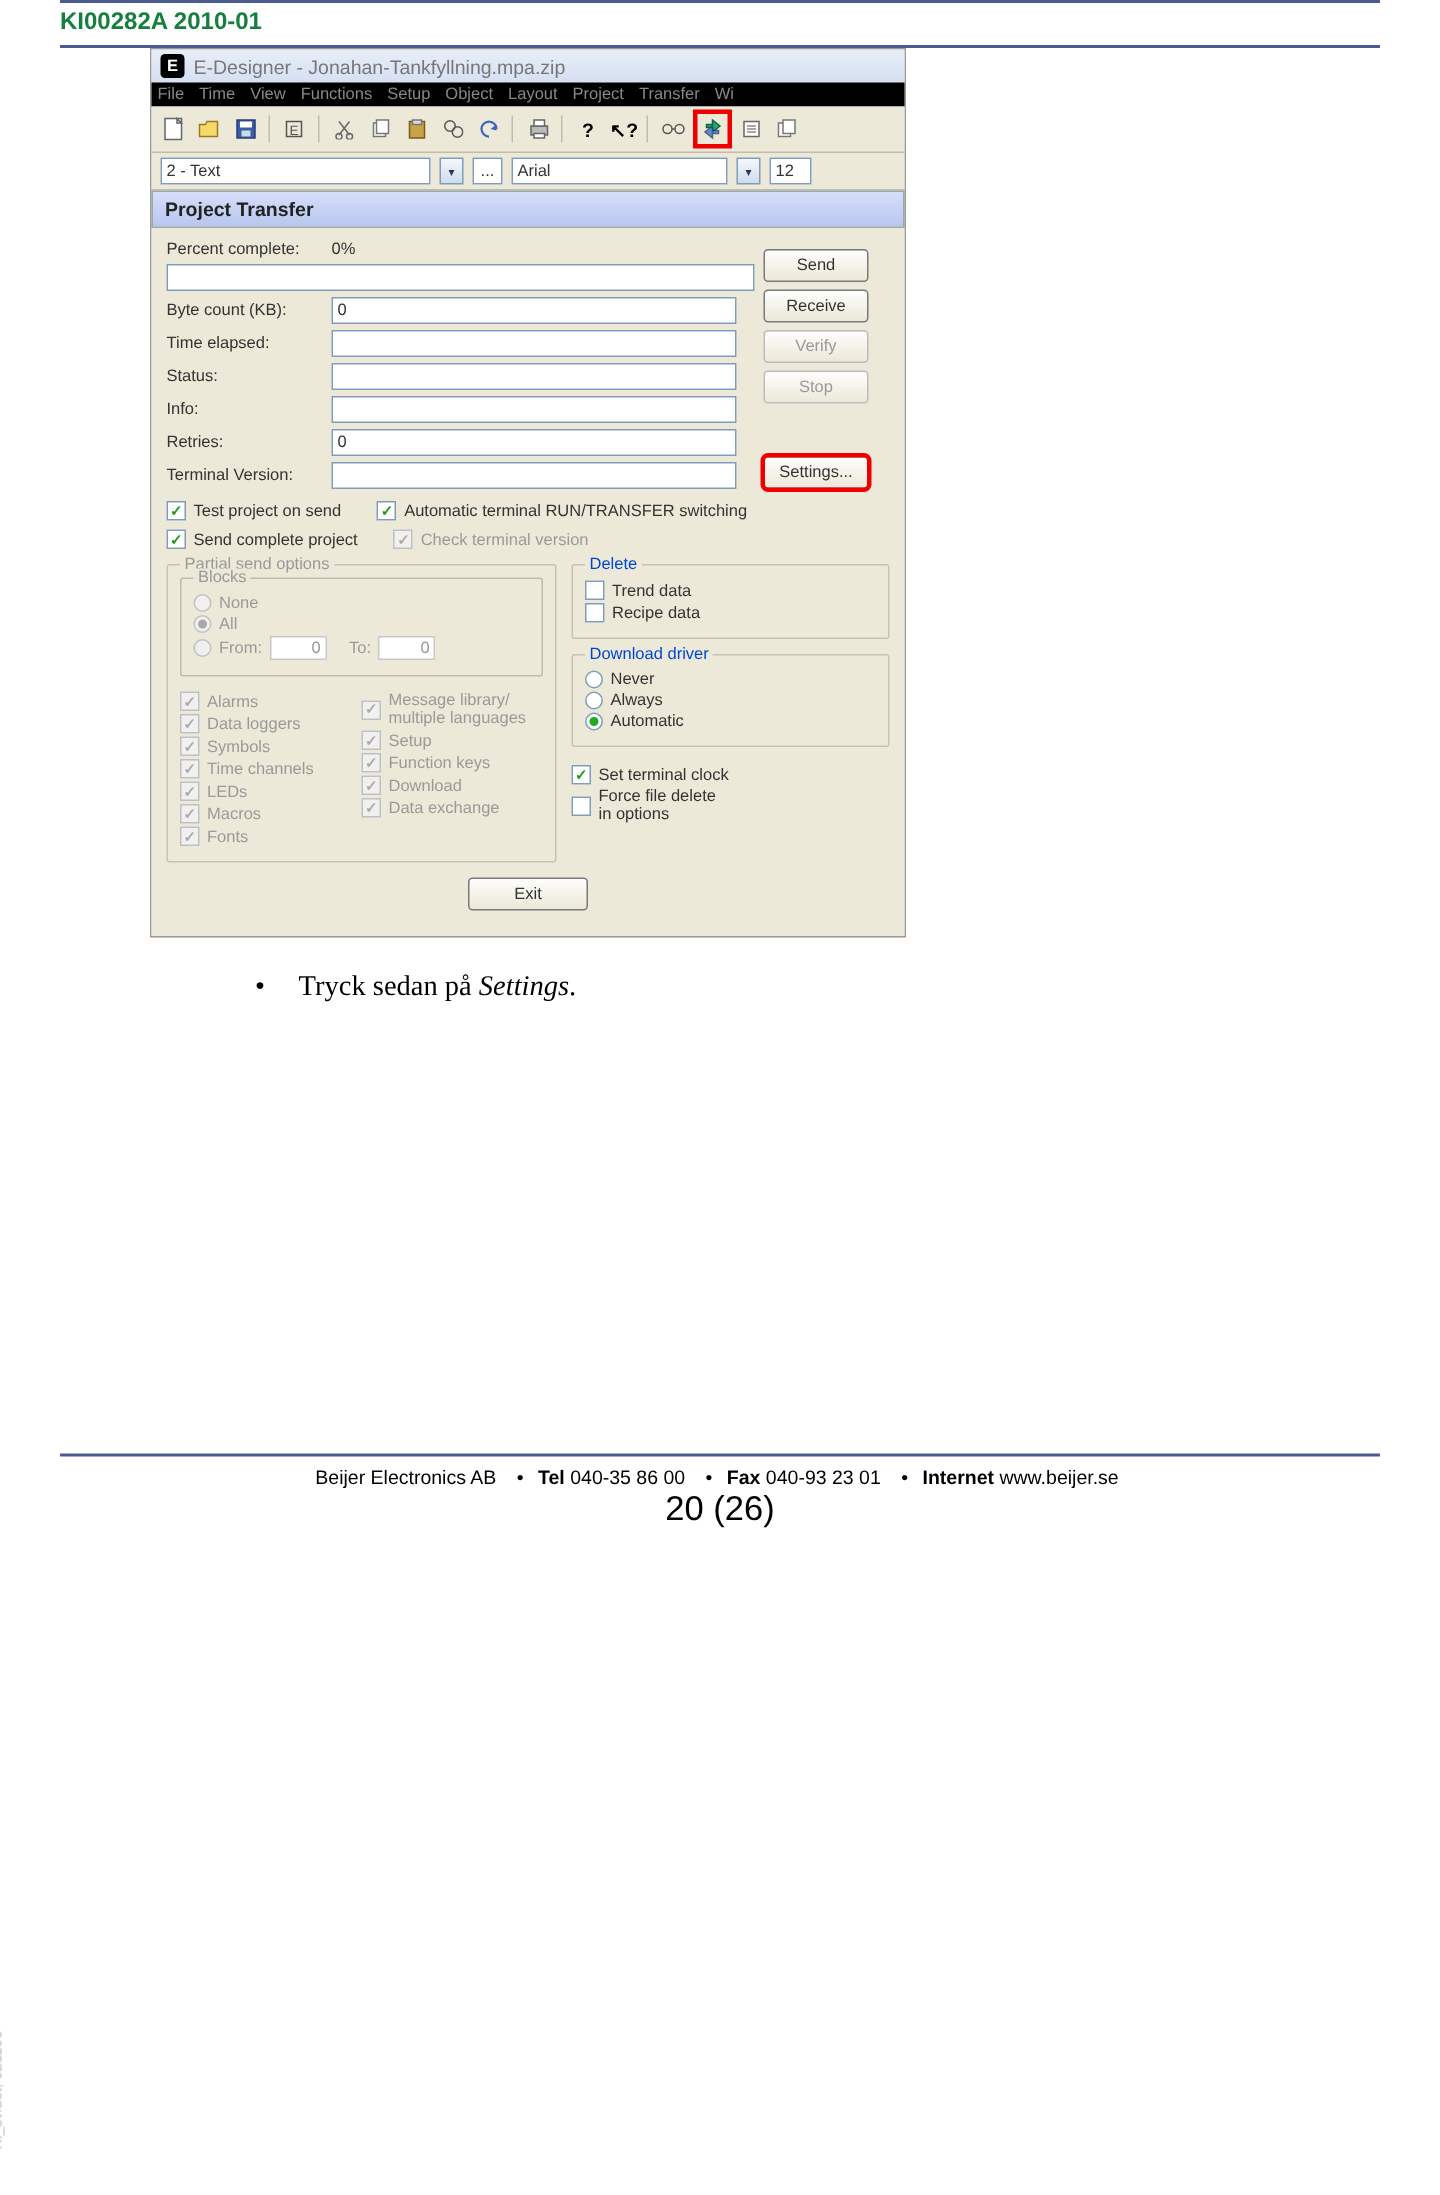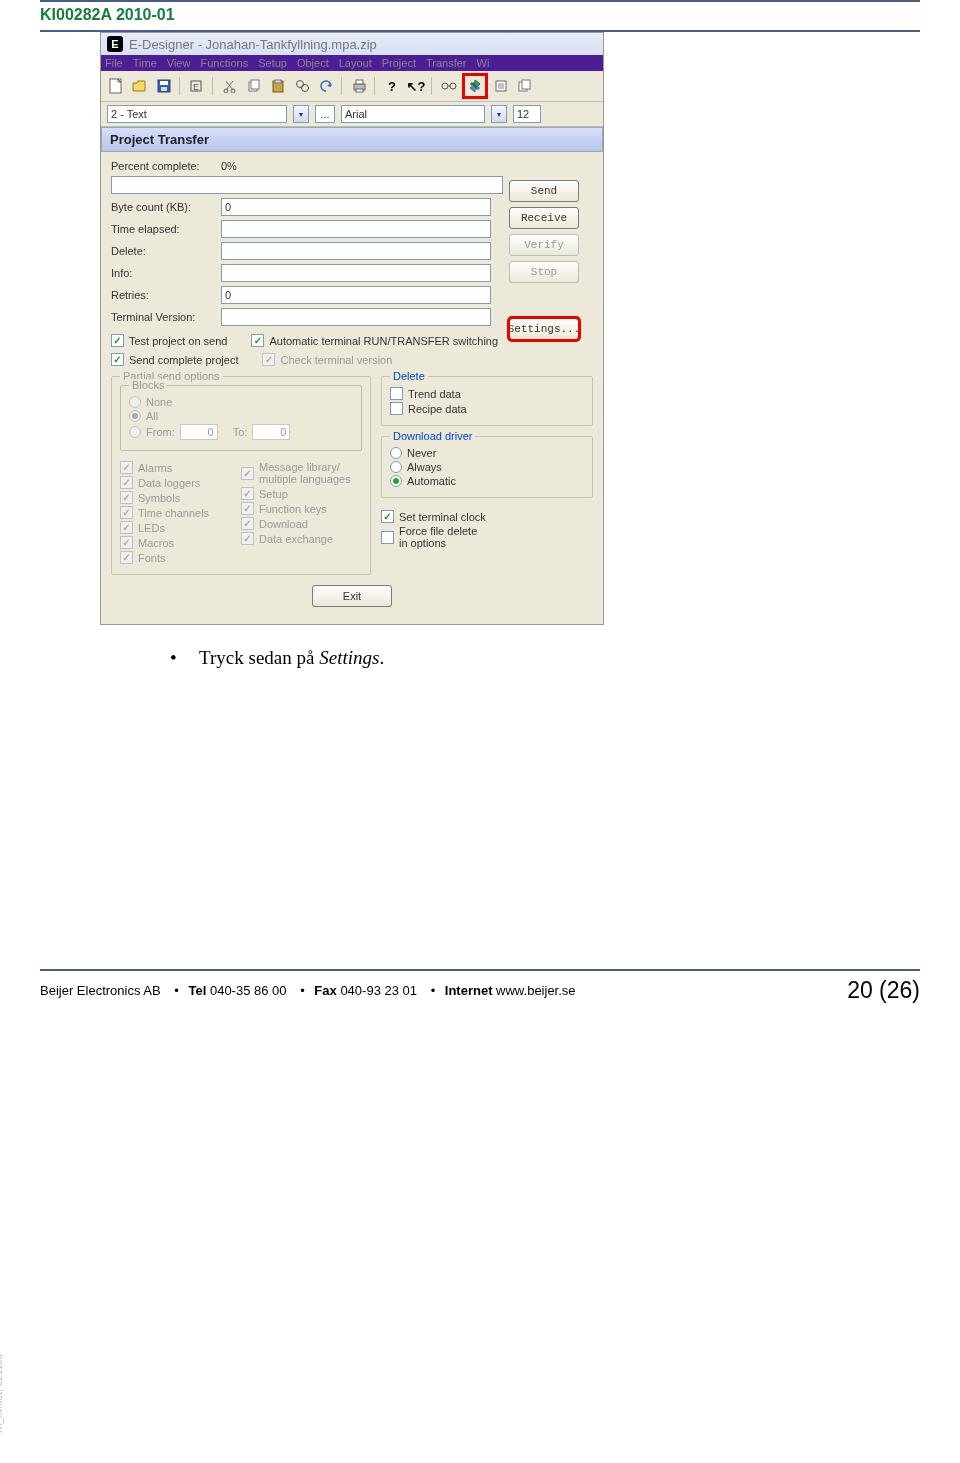--- a/index.html
+++ b/index.html
@@ -47,21 +47,21 @@
     background: linear-gradient(#e8eef9, #d6e0f2);
     display: flex; align-items: center; gap: 6px;
     padding: 3px 6px; color: #777; font-size: 13px;
   }
   .app-logo {
     width: 16px; height: 16px; background: #000; border-radius: 3px;
     display: flex; align-items: center; justify-content: center;
     color: #fff; font-weight: bold; font-size: 11px;
   }
   .menubar {
-    background: #4c1d95; padding: 2px 4px; display: flex; gap: 10px;
+    background: #000000; padding: 2px 4px; display: flex; gap: 10px;
     color: #888; font-size: 11px;
   }
   .toolbar {
     background: #ece9d8; padding: 2px 4px; display: flex; align-items: center; gap: 2px;
     border-bottom: 1px solid #c0bcaf;
   }
   .tbtn {
     width: 22px; height: 22px; display: flex; align-items: center; justify-content: center;
     font-size: 13px; color: #444; cursor: default;
   }
@@ -88,21 +88,21 @@
   }
   .dlg-body {
     background: #ece9d8; padding: 8px 10px 12px 10px;
   }
   .row { display:flex; align-items:center; margin-bottom:4px; }
   .lbl { width: 110px; }
   .val { width: 40px; }
   .progress-bar {
     flex:1; height: 18px; background:#fff; border: 1px solid #7f9db9;
   }
-  .side-btns { position:absolute; right:12px; top:20px; width:72px;font-family:Liberation Mono, monospace; }
+  .side-btns { position:absolute; right:12px; top:6px; width:72px; }
   .wbtn {
     width:70px; height:22px; background: linear-gradient(#fdfdfd,#ece9d8);
     border:1px solid #7a7a7a; border-radius:3px; font-size:11px;
     display:flex; align-items:center; justify-content:center; margin-bottom:5px;
   }
   .wbtn.dis { color:#999; border-color:#bbb; }
   .wbtn.hl { outline: 3px solid #e00; outline-offset:-1px; }
   .dlg-grid { display:flex; gap:10px; margin-top:8px; }
   .group {
     border:1px solid #c5c2b8; border-radius:2px; padding: 8px 8px 8px 8px;
@@ -132,21 +132,21 @@
   .radbox.dis .dot { background:#aaa; }
   .dis-txt { color:#9a9a9a; }
   .bullets { margin: 22px 0 0 70px; padding:0; list-style:none; }
   .bullets li { font-size: 19px; margin-bottom: 14px; font-family: "Times New Roman", serif; }
   .bullets li::before { content:"\2022"; margin-right:18px; }
   .italic { font-style: italic; }
   .footer {
     margin-top: 300px;
     border-top: 2px solid #4a5b8f; padding-top: 6px;
     display:flex; justify-content: space-between; align-items:center;
-    font-family: Arial, sans-serif; font-size: 13px;
+    font-family: Arial, sans-serif; font-size: 13px; flex-direction: column;
   }
   .footer-left span { margin-right: 4px; }
   .footer .dot { margin: 0 6px; }
   .page-no { font-family: Liberation Sans, sans-serif; font-size: 23px; }
   .side-note {
     position:fixed; left:4px; bottom:30px; transform: rotate(-90deg);
     transform-origin: left bottom; font-size:10px; color:#bbb; font-family: Arial;
   }
   .prog-area { position:relative; padding-right: 90px; }
   .mini-input {
@@ -315,21 +315,21 @@
             </div>
           <div class="row">
             <div class="lbl">Byte count (KB):</div>
             <div class="finput" style="width:270px;">0</div>
           </div>
           <div class="row">
             <div class="lbl">Time elapsed:</div>
             <div class="finput" style="width:270px;"></div>
           </div>
           <div class="row">
-            <div class="lbl">Delete:</div>
+            <div class="lbl">Status:</div>
             <div class="finput" style="width:270px;"></div>
           </div>
           <div class="row">
             <div class="lbl">Info:</div>
             <div class="finput" style="width:270px;"></div>
           </div>
           <div class="row">
             <div class="lbl">Retries:</div>
             <div class="finput" style="width:270px;">0</div>
           </div>

